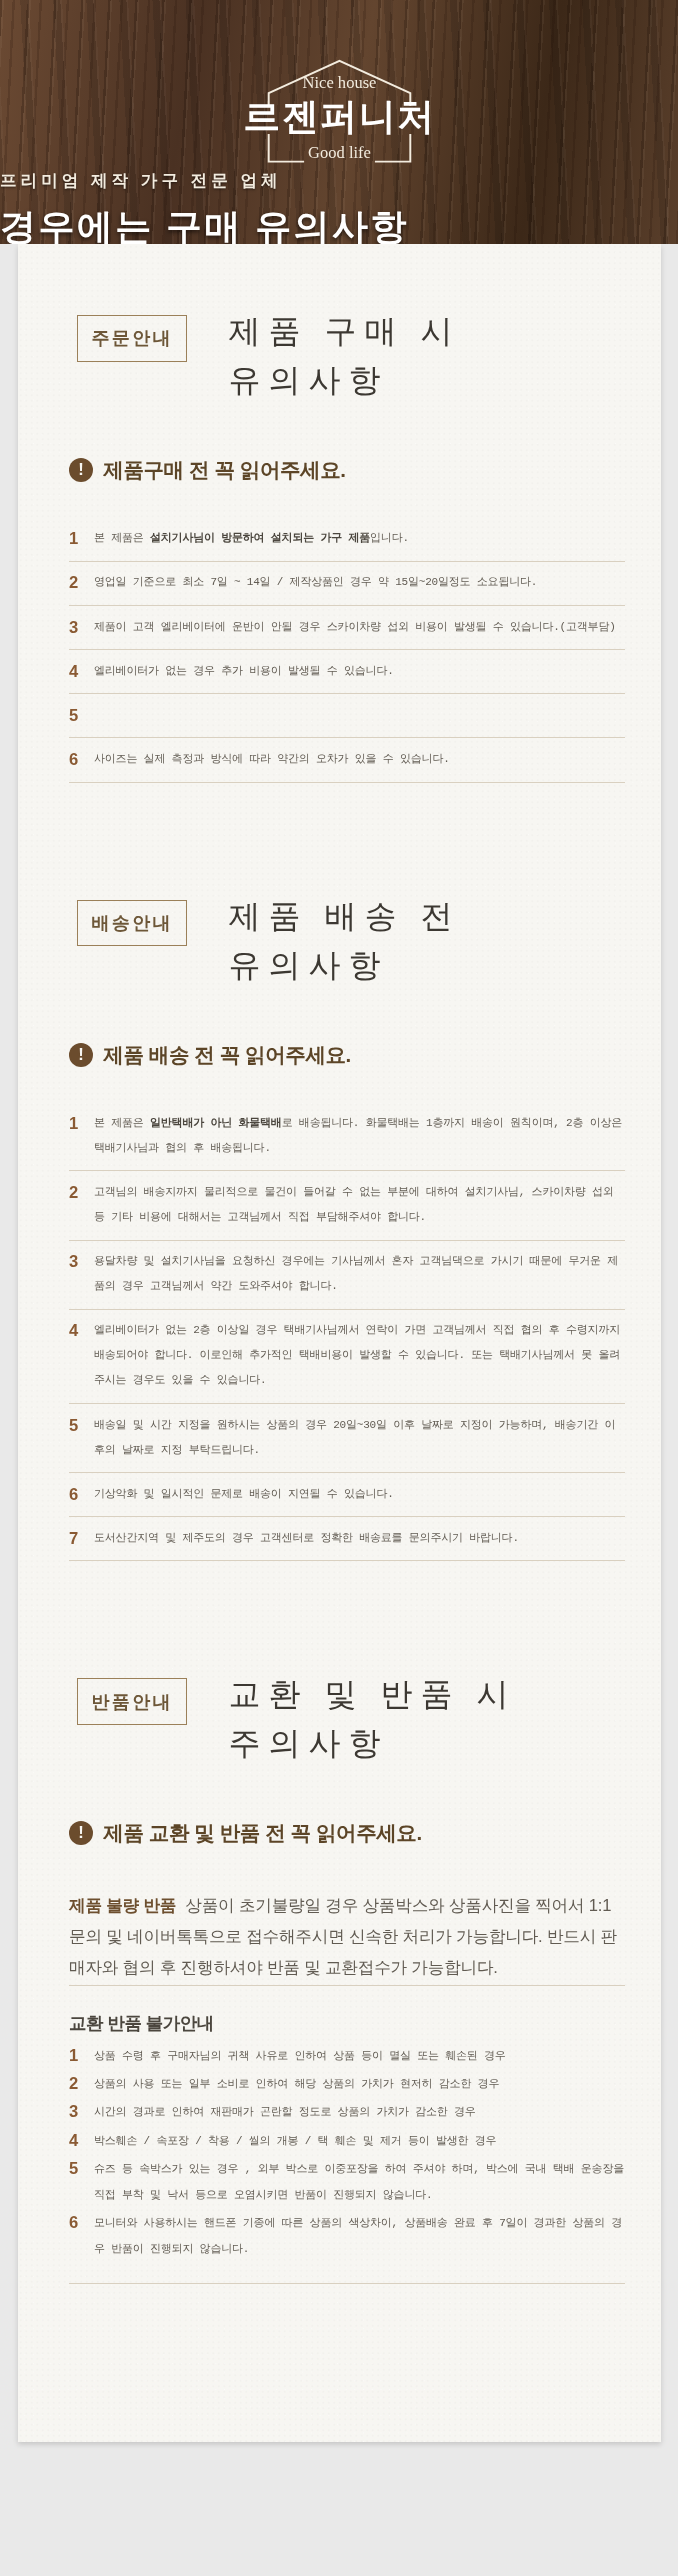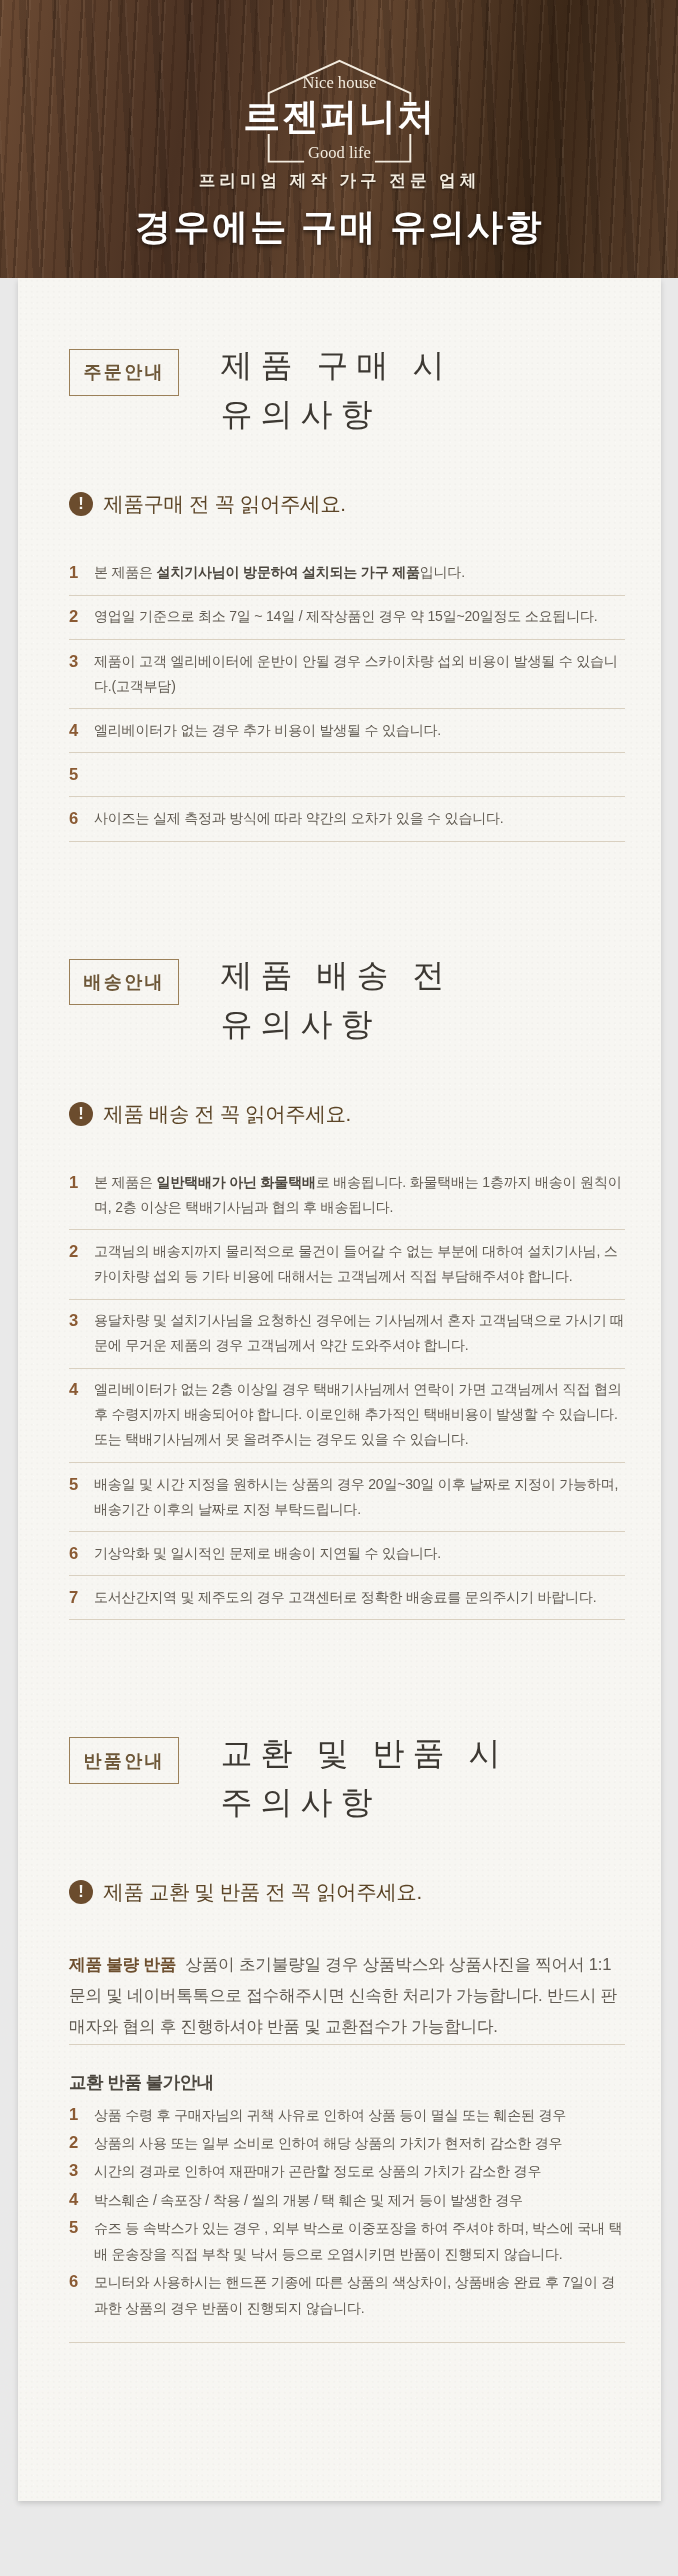--- a/index.html
+++ b/index.html
@@ -2,21 +2,21 @@
 <html style="font-size:12.6px"><head>
 <meta charset="utf-8">
 <style>
   * { margin:0; padding:0; box-sizing:border-box; }
   html,body { background:#e9e9e9; }
   body { width:679px; font-family:"Liberation Sans","DejaVu Sans",sans-serif; }
   .page { width:679px; min-height:2576px; }
 
   
   .hero {
-    height:278px; position:relative; text-align:center; overflow:hidden;
+    height:244px; position:relative; text-align:left; overflow:hidden;
     background-color:#54false;
     background-color:#523826;
     background-image:
       repeating-linear-gradient(93deg, rgba(20,8,2,.22) 0 2.4px, rgba(255,235,210,.05) 2.4px 4px, rgba(0,0,0,0) 4px 12.6px, rgba(30,12,4,.18) 12.6px 15px, rgba(0,0,0,0) 15px 27px),
       repeating-linear-gradient(87deg, rgba(0,0,0,.12) 0 7px, rgba(255,255,255,.03) 7px 8.7px, rgba(0,0,0,0) 8.7px 33px),
       linear-gradient(100deg, #6b4a33 0%, #4a3122 28%, #63452f 52%, #3c2818 78%, #5a3f2b 100%);
   }
   .logo-wrap { padding-top:57px; }
   .logo-svg { display:block; margin:0 auto; }
   .hero-subtitle {
@@ -42,41 +42,42 @@
 
   .section { margin-bottom:109px; }
   .section:last-child { margin-bottom:0; }
 
   .section-head { display:flex; align-items:flex-start; }
   .badge {
     display:inline-block; flex:none; margin-top:8px;
     border:0.8px solid #9b8059; color:#6d5738;
     font-size:18px; letter-spacing:2.4px; padding:10.3px 13.4px; font-weight:bold;
     background:transparent;
+    margin-left:8px;
   }
   .heading {
     margin-left:41px;
     font-family:"Liberation Serif","DejaVu Serif",serif;
     font-size:32px; color:#3c3832; letter-spacing:8px; line-height:49px; font-weight:400;
   }
   .heading span { display:block; }
 
   .notice { display:flex; align-items:center; margin-top:51px; }
   .excl {
     flex:none; width:24px; height:24px; border-radius:50%; background:#6b4c2d;
     color:#f7f6f2; font-size:16.6px; font-weight:bold; line-height:24px; text-align:center;
     margin-right:10.3px;
   }
-  .notice-label { font-size:20.5px; font-weight:normal; color:#5c4527; letter-spacing:-0.4px; }
+  .notice-label { font-size:20.5px; font-weight:bold; color:#5c4527; letter-spacing:-0.4px; }
 
   ul.items { list-style:none; margin-top:39px; }
   ul.items li { display:flex; padding:3.2px 0 5.5px; }
   ul.with-separators li { border-bottom:0.8px solid #d9d0c0; margin-bottom:5.5px; padding-bottom:9.5px; }
   ul.items .num { flex:none; width:25px; color:#8a5a33; font-weight:bold; font-size:16.6px; line-height:25px; }
-  ul.items .txt { flex:1; color:#615b52; font-size:14px; line-height:25px; letter-spacing:-0.2px; }
+  ul.items .txt { flex:1; color:#615b52; font-size:11px; line-height:25px; letter-spacing:-0.2px;font-family:Liberation Mono, monospace; }
   ul.items .txt .strong { font-weight:bold; color:#4b463e; }
 
   
   .intro-para {
     margin-top:43px; font-size:16.6px; line-height:31px; color:#615b52; letter-spacing:-0.2px;
     border-bottom:0.8px solid #d9d0c0; padding-bottom:2px;
   }
   .intro-lead { font-weight:bold; color:#6d4f2f; margin-right:4.7px; }
   .subheading { margin-top:25px; font-size:17.4px; font-weight:bold; color:#4b463e; letter-spacing:-0.4px; }
   .section-return ul.items { margin-top:6.3px; }

